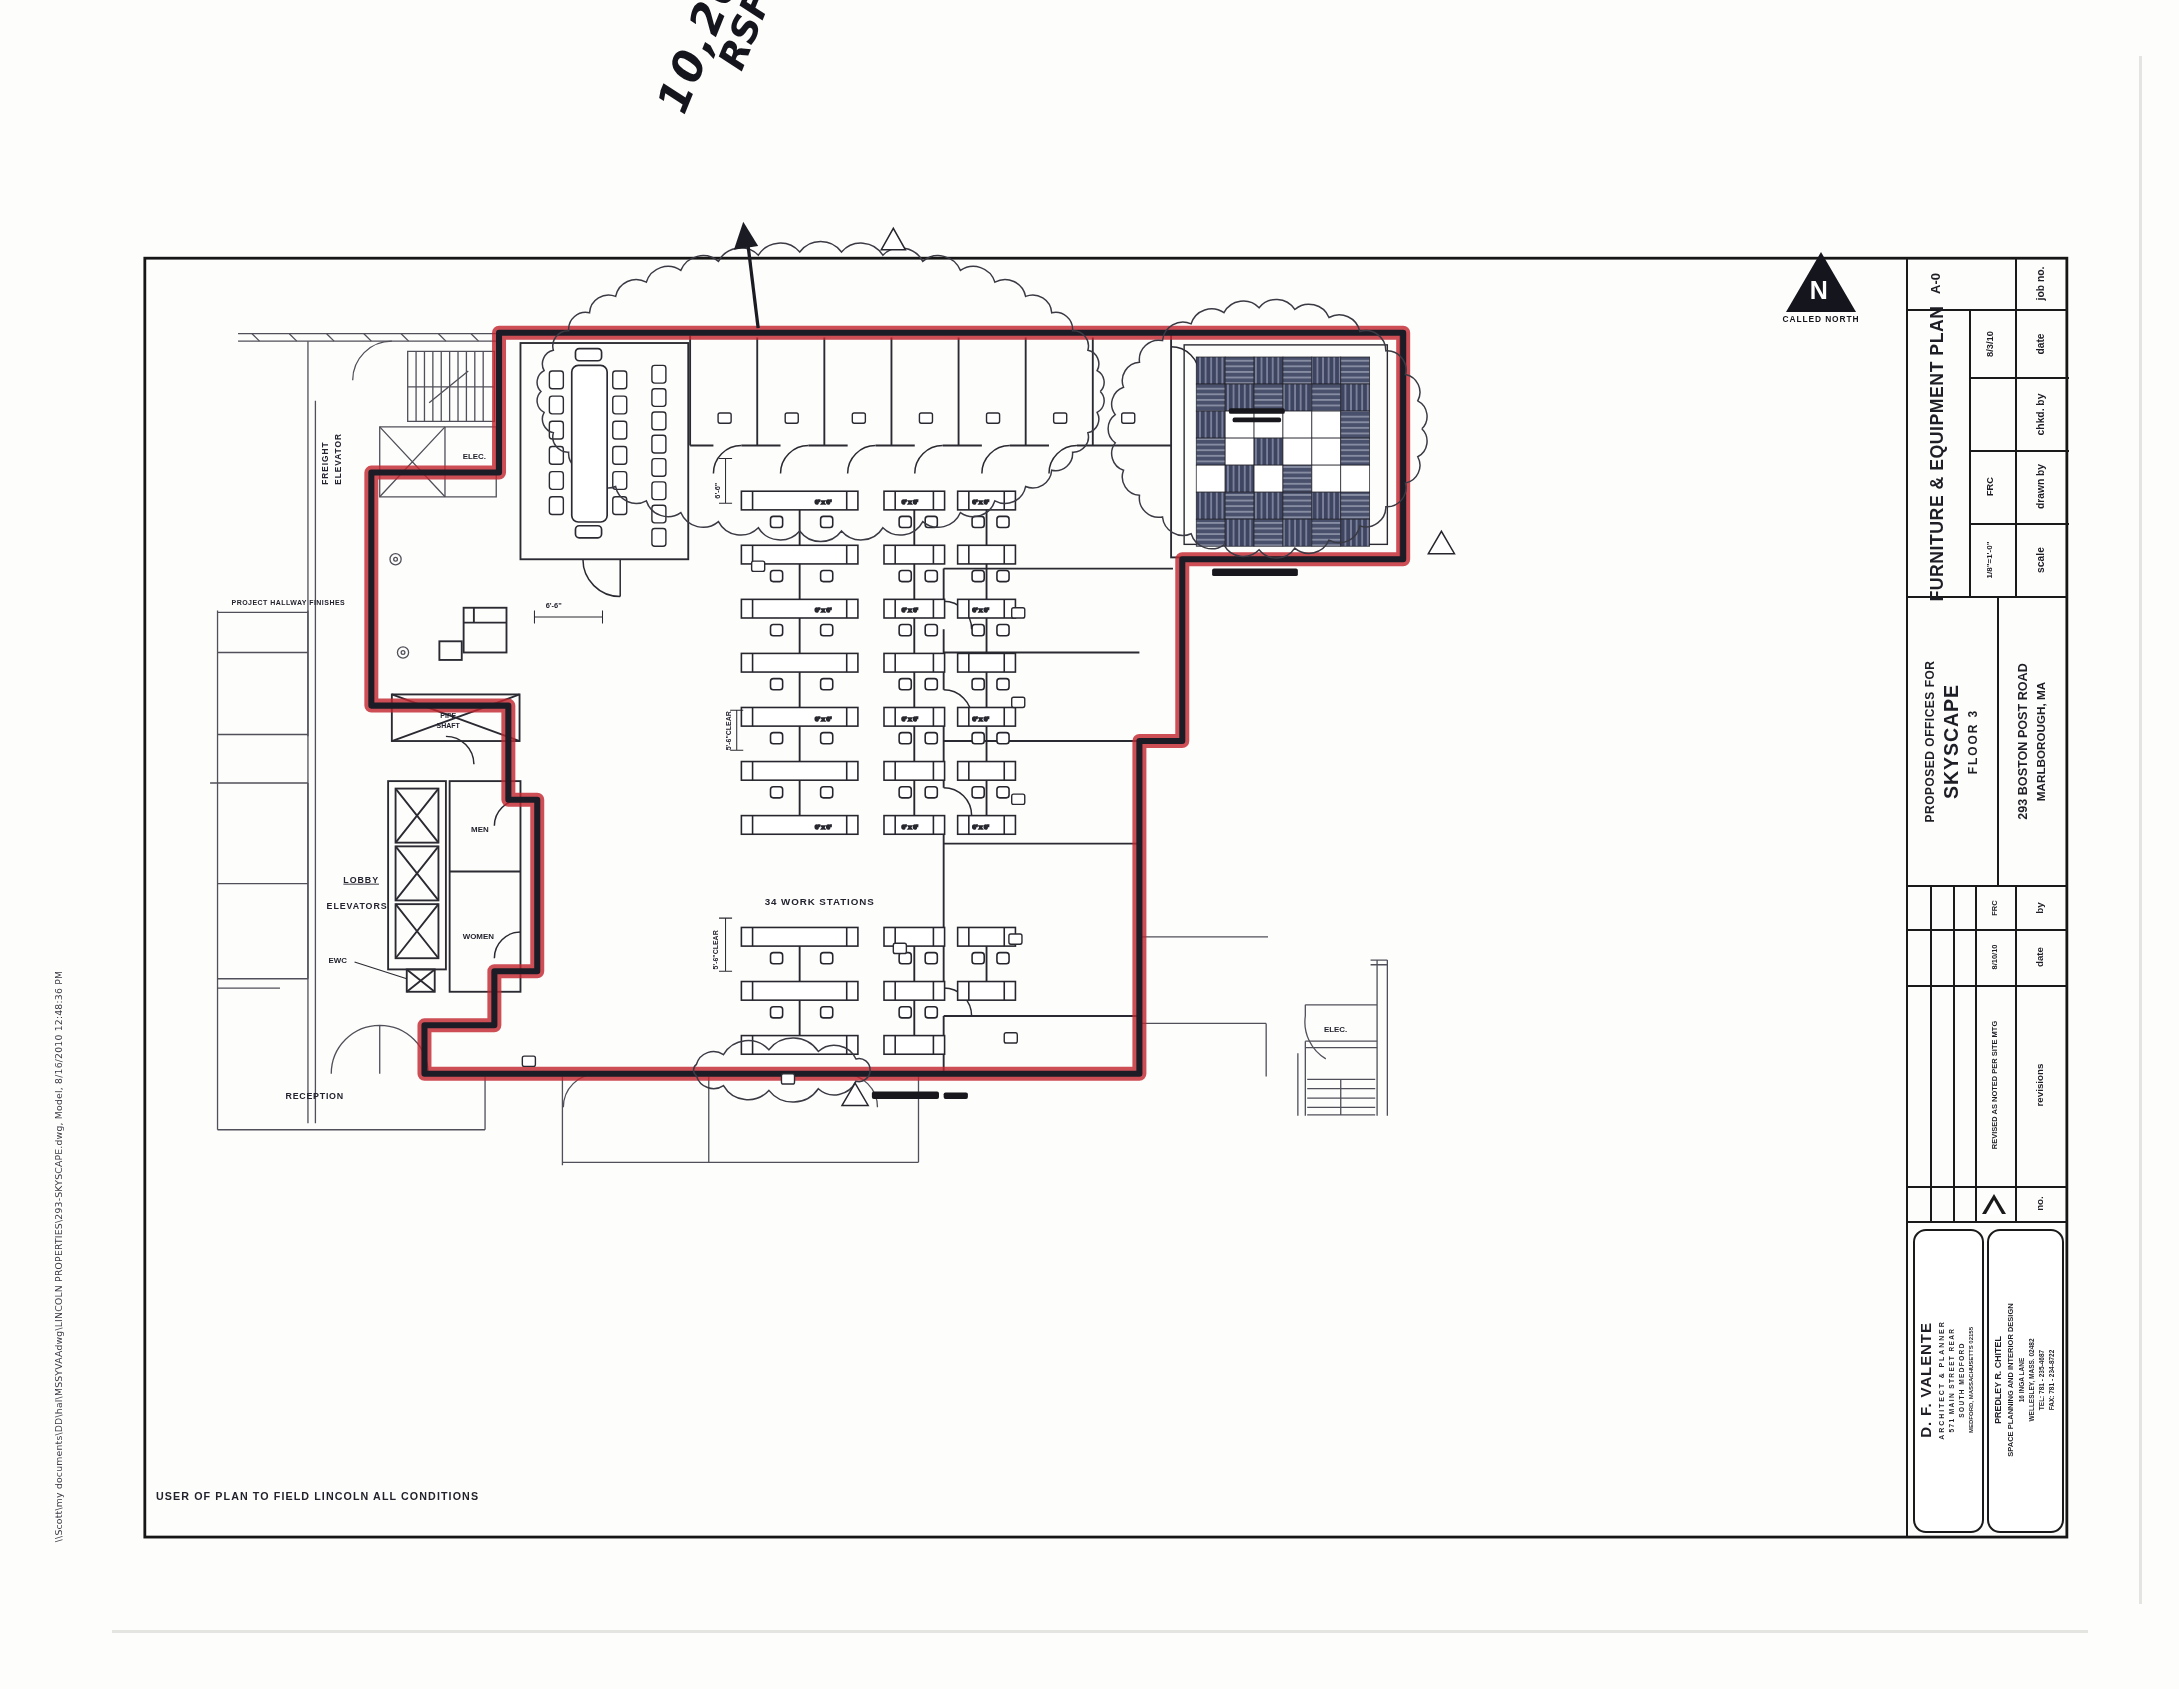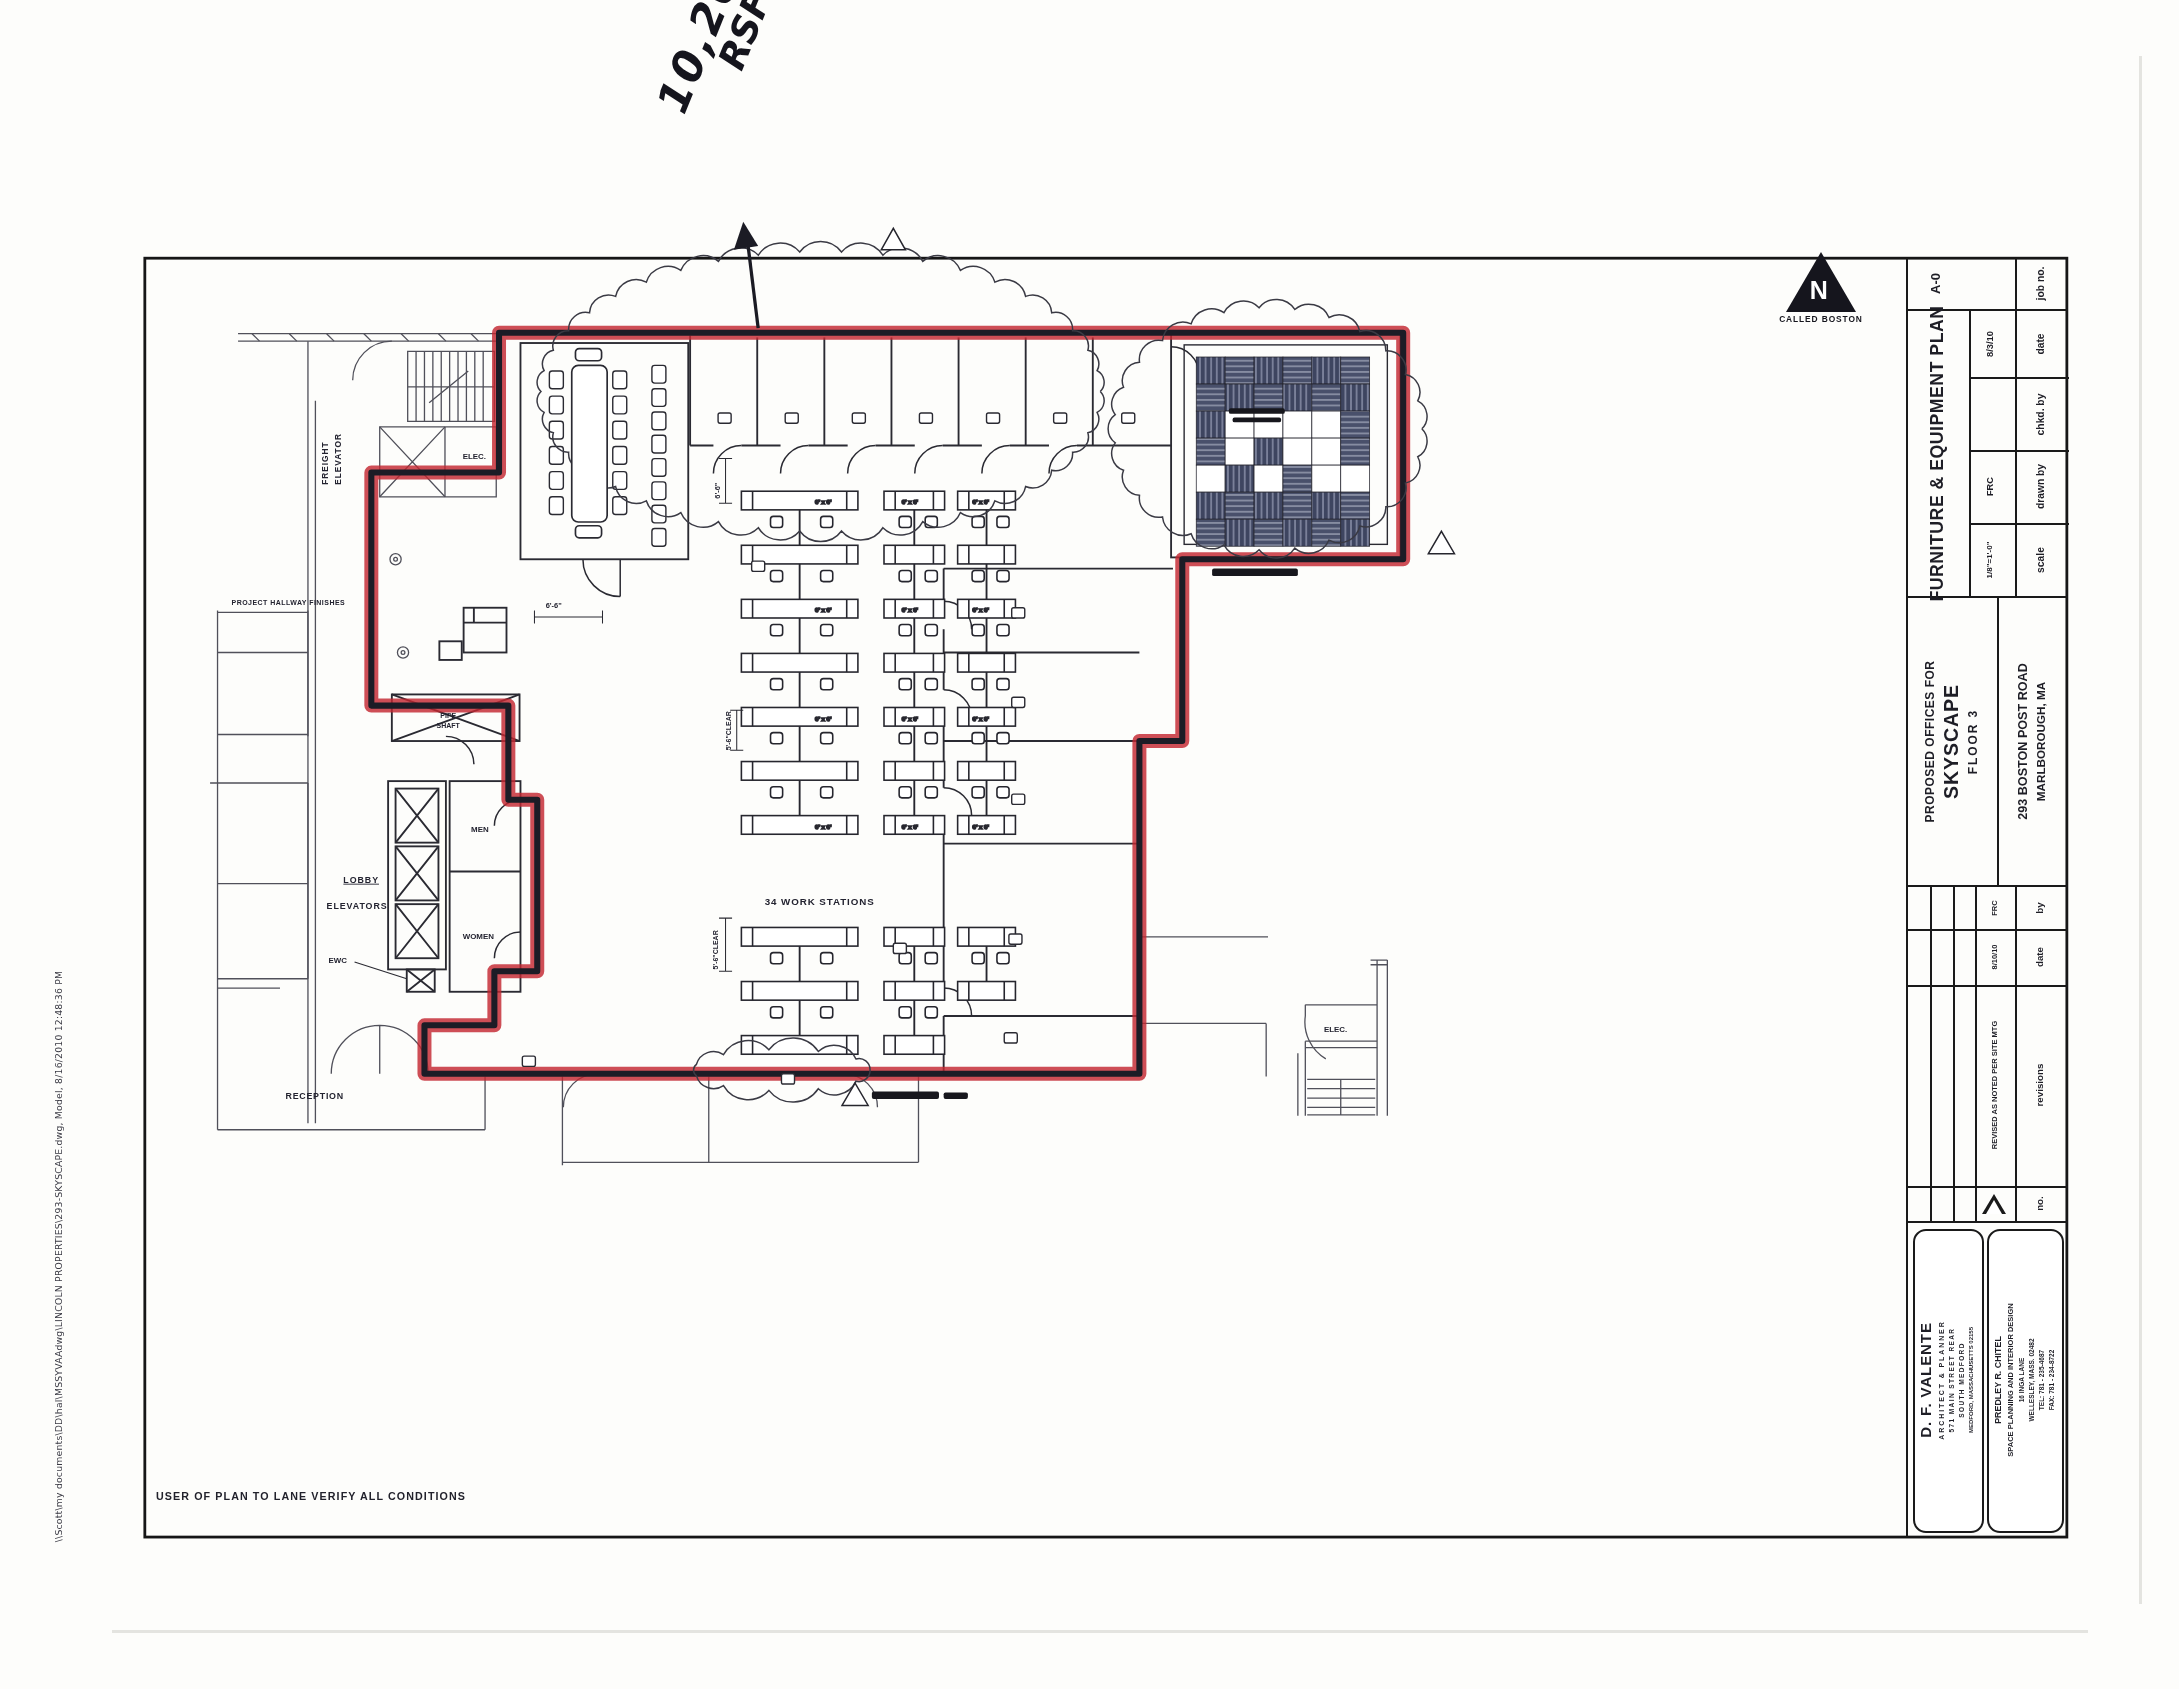--- a/index.html
+++ b/index.html
@@ -435,21 +435,21 @@
 
   <div class="rsf">
     <div class="num">10,203</div>
     <div class="unit">RSF</div>
   </div>
 
   <div class="northwrap">
     <div class="northtri">
       <span>N</span>
     </div>
-    <div class="northcap">CALLED BOSTON</div>
+    <div class="northcap">CALLED NORTH</div>
   </div>
 
   <div style="position:absolute;left:1906px;top:258px;width:160px;height:1279px;border-left:2.3px solid #1a1a1a;">
 
     <div class="tbline" style="left:0;top:51px;width:160px;height:1.9px;"></div>
     <div class="tbline" style="left:61px;top:119px;width:100px;height:1.9px;"></div>
     <div class="tbline" style="left:61px;top:192px;width:100px;height:1.9px;"></div>
     <div class="tbline" style="left:61px;top:265px;width:100px;height:1.9px;"></div>
     <div class="tbline" style="left:0;top:338px;width:160px;height:1.9px;"></div>
     <div class="tbline" style="left:0;top:627px;width:160px;height:1.9px;"></div>
@@ -509,17 +509,17 @@
 
   <div class="vt" style="left:1988px;top:1231px;width:298px;height:73px;gap:2.8px;">
     <div style="font-size:8.9px;font-weight:bold;">PREDLEY R. CHITEL</div>
     <div style="font-size:7.5px;font-weight:bold;">SPACE PLANNING AND INTERIOR DESIGN</div>
     <div style="font-size:6.5px;font-weight:bold;">16 INGA LANE</div>
     <div style="font-size:6.5px;font-weight:bold;">WELLESLEY, MASS. 02482</div>
     <div style="font-size:6.5px;font-weight:bold;">TEL: 781 - 235-4687</div>
     <div style="font-size:6.5px;font-weight:bold;">FAX: 781 - 234-8722</div>
   </div>
 
-  <div class="note">USER OF PLAN TO LANE VERIFY ALL CONDITIONS</div>
+  <div class="note">USER OF PLAN TO FIELD LINCOLN ALL CONDITIONS</div>
   <div class="vt start fpath" style="left:54px;top:977px;width:559px;height:18.6px;">\\Scott\my documents\DD\hal\MSSYVAAdwg\LINCOLN PROPERTIES\293-SKYSCAPE.dwg, Model, 8/16/2010 12:48:36 PM</div>
 
 </div>
 
 
 </body></html>

